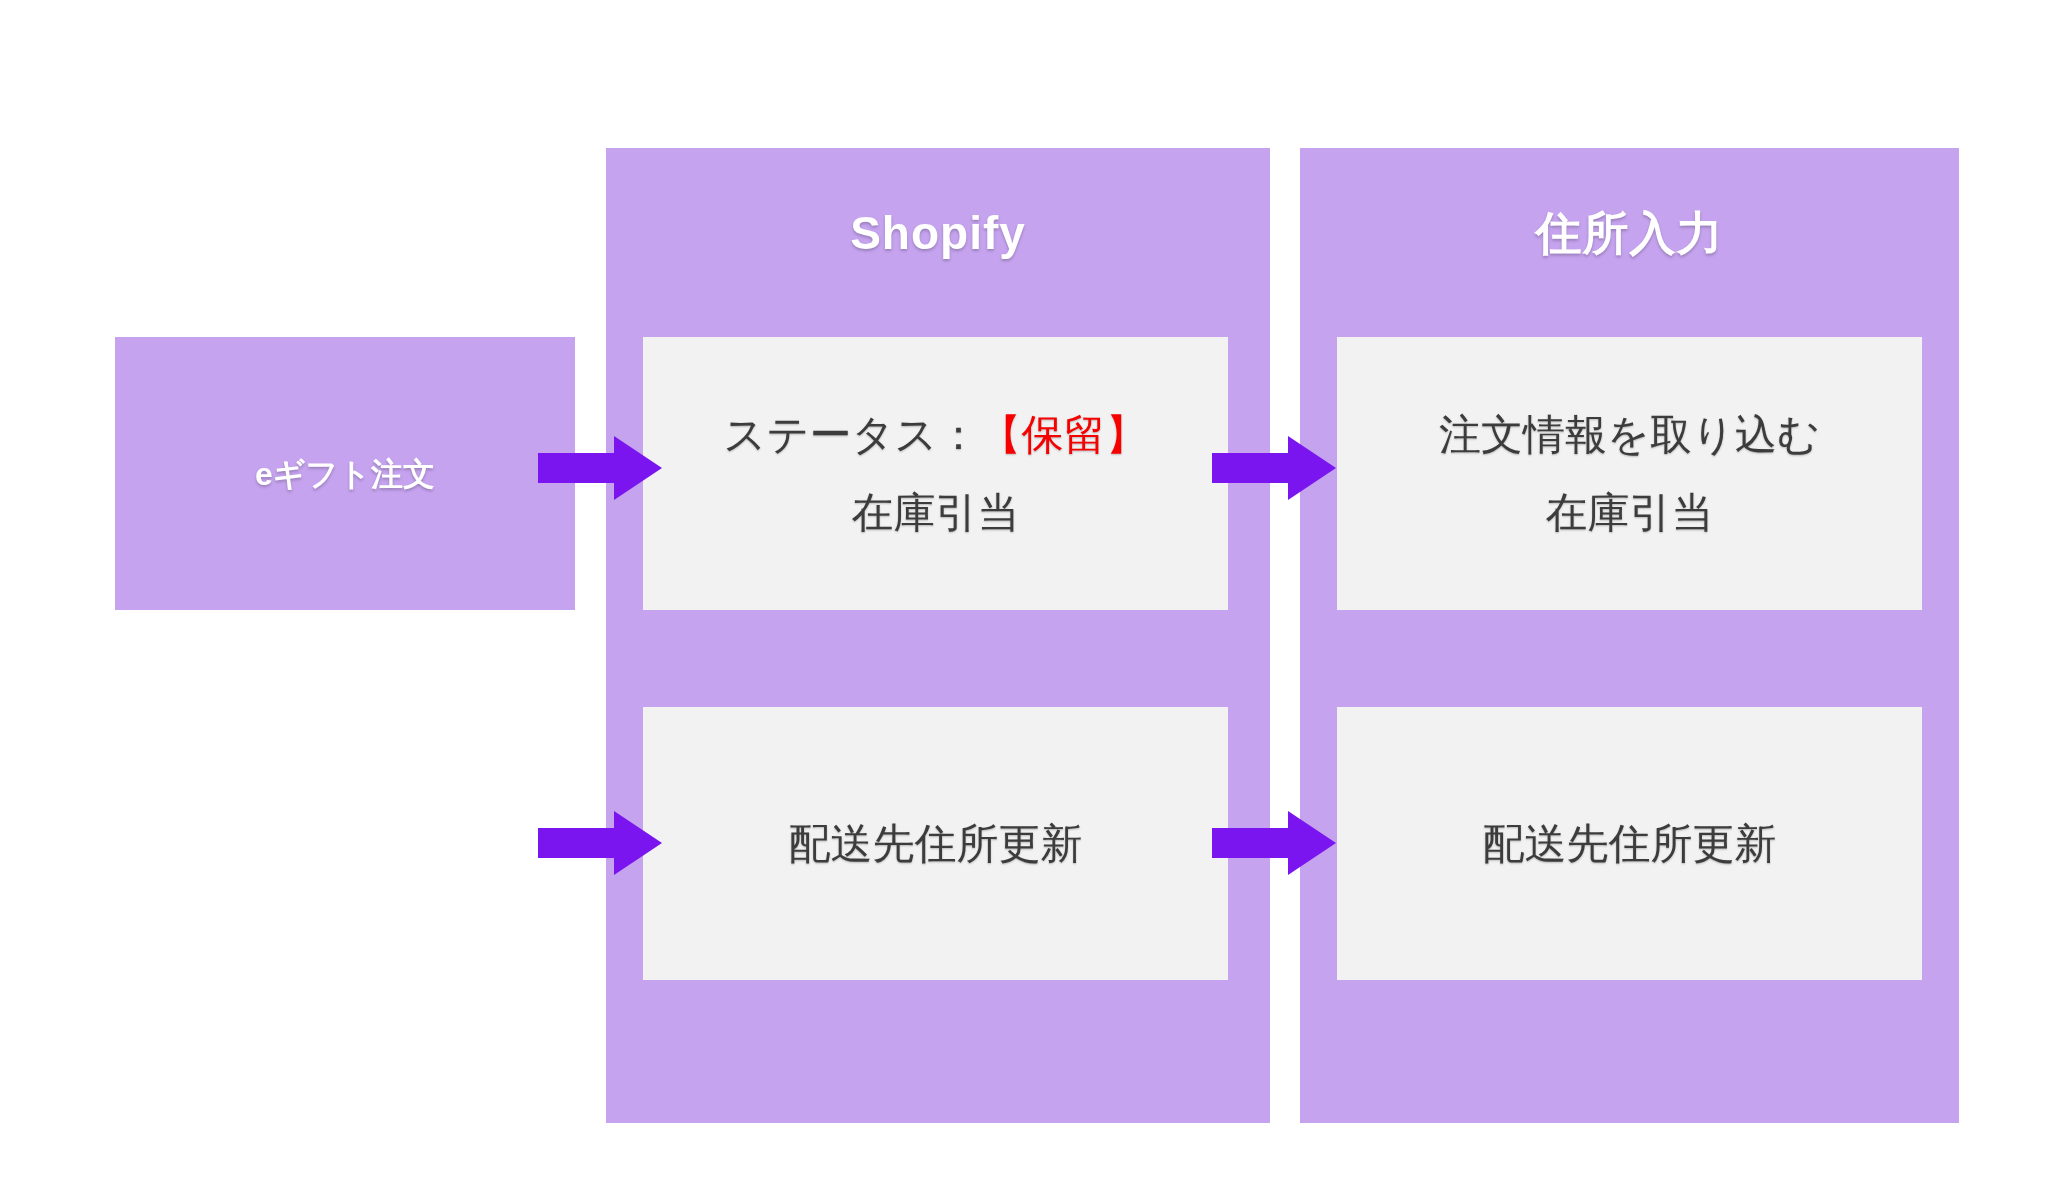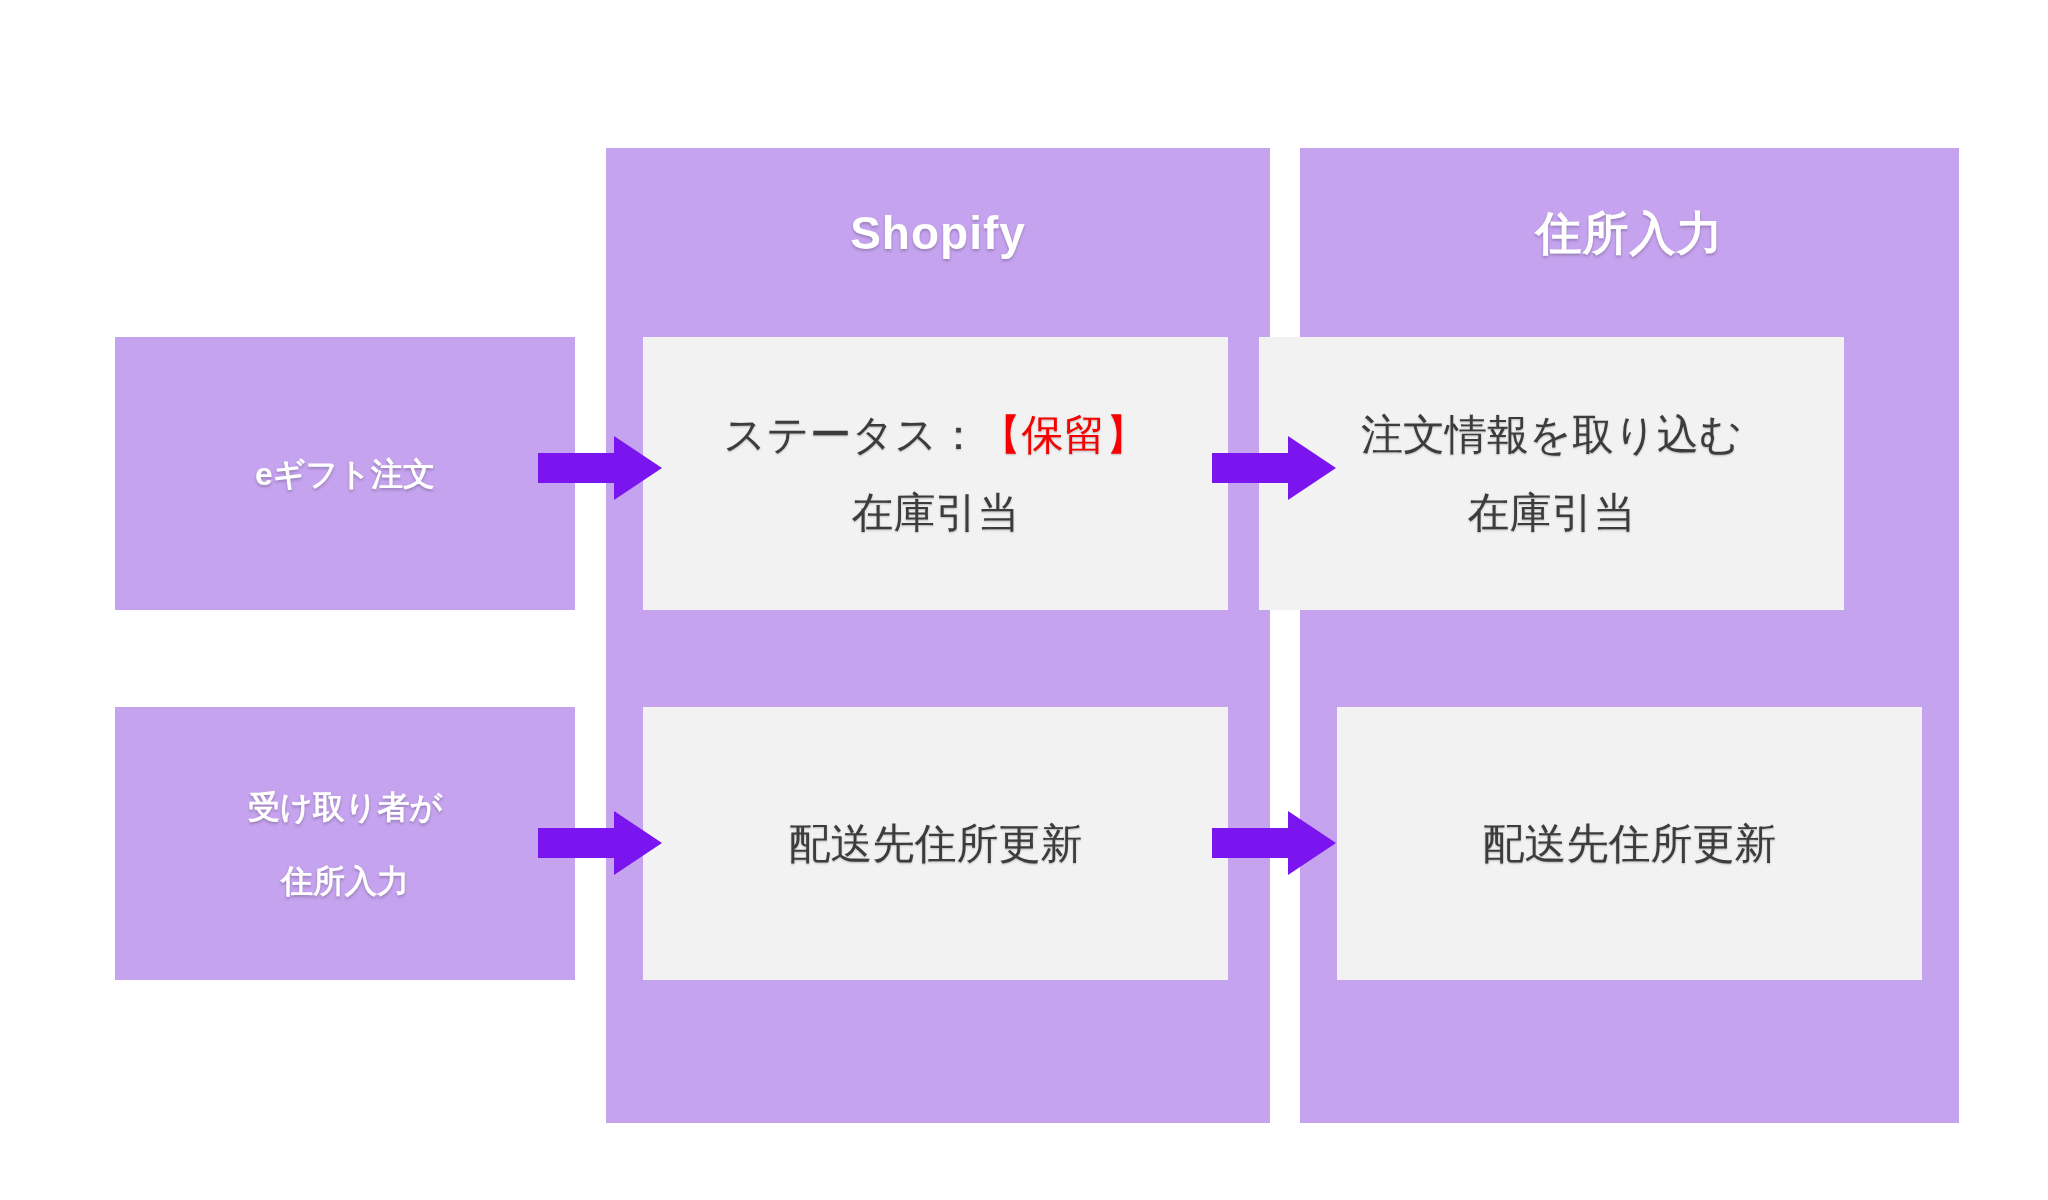--- a/index.html
+++ b/index.html
@@ -70,21 +70,21 @@
     height: 273px;
     background: var(--panel);
     display: flex;
     flex-direction: column;
     justify-content: center;
     align-items: center;
     z-index: 2;
   }
   .pos-shopify-1  { left: 643px;  top: 300px; }
   .pos-shopify-2  { left: 643px;  top: 670px; }
-  .pos-logiless-1 { left: 1259px; top: 300px; }
+  .pos-logiless-1 { left: 1337px; top: 300px; }
   .pos-logiless-2 { left: 1337px; top: 670px; }
   .step-line {
     font-size: 42px;
     line-height: 78px;
     color: var(--ink);
     text-shadow: 0 1px 2px rgba(0,0,0,0.25);
     white-space: nowrap;
   }
   .step-line .alert { color: var(--alert); }
   .arrow {
@@ -126,24 +126,20 @@
 
   <div class="step-box pos-logiless-1">
     <div class="step-line">
       <span>注文情報を取り込む</span>
     </div>
     <div class="step-line">
       <span>在庫引当</span>
     </div>
   </div>
 
-  <div class="source-box pos-src-2">
-    <div class="src-line">受け取り者が</div>
-    <div class="src-line">住所入力</div>
-  </div>
 
   <div class="step-box pos-shopify-2">
     <div class="step-line">
       <span>配送先住所更新</span>
     </div>
   </div>
 
   <div class="step-box pos-logiless-2">
     <div class="step-line">
       <span>配送先住所更新</span>

